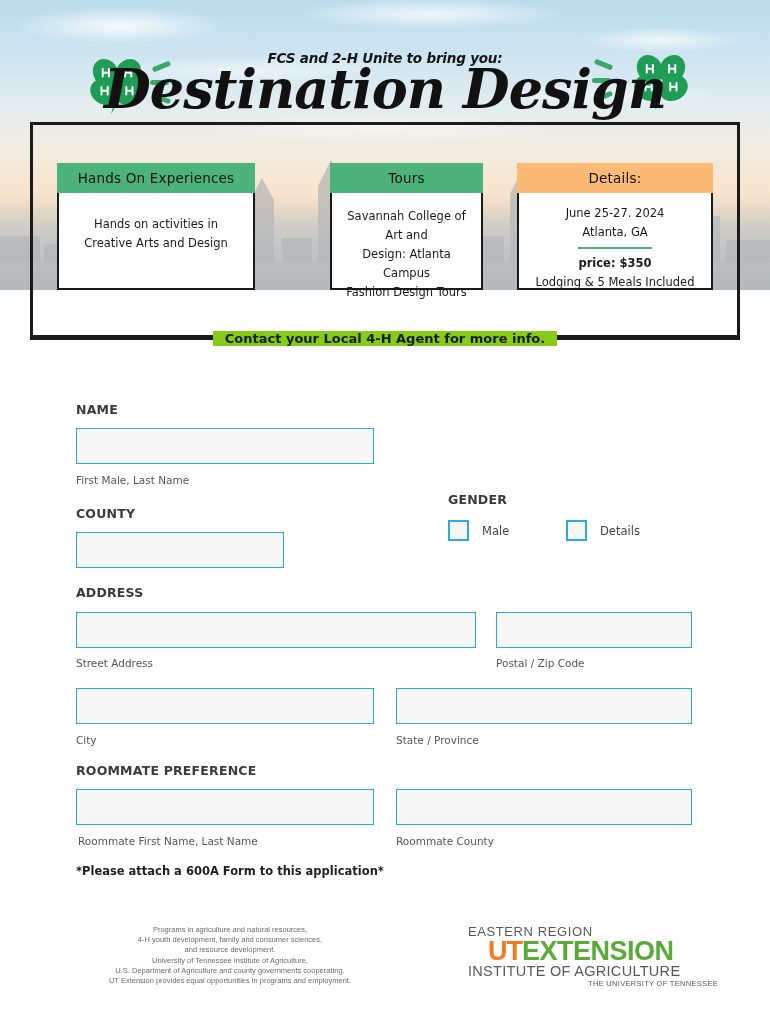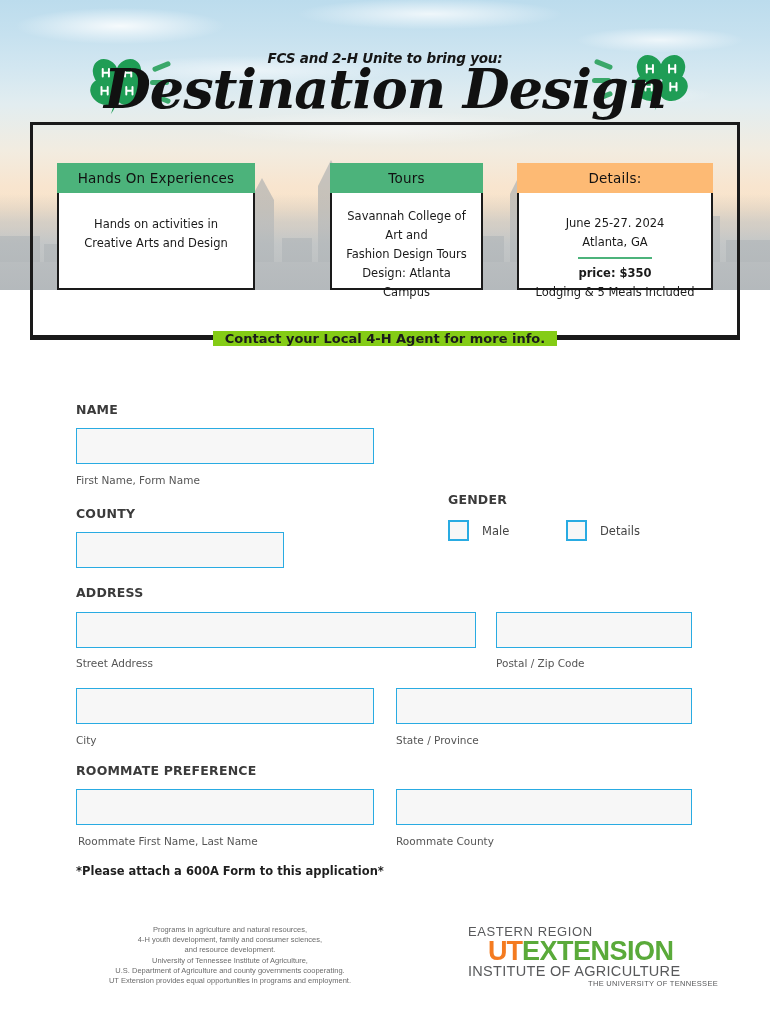--- a/index.html
+++ b/index.html
@@ -163,21 +163,21 @@
   #card-hands { left: 57px; top: 163px; width: 198px; }
   #card-hands .card-head { background: #4cb37b; }
   #card-hands .card-body { height: 97px; padding-top: 22px; }
 
   #card-tours { left: 287px; top: 163px; width: 196px; padding-left: 43px; }
   #card-tours .card-head { background: #4cb37b; }
   #card-tours .card-body { height: 97px; padding-top: 14px; }
 
   #card-details { left: 517px; top: 163px; width: 196px; }
   #card-details .card-head { background: #fdba74; }
-  #card-details .card-body { height: 97px; padding-top: 21px; }
+  #card-details .card-body { height: 97px; padding-top: 11px; }
 
   .det-line {
     width: 74px; height: 2px;
     background: #4cb37b;
     margin: 5px auto 5px auto;
   }
   .det-price { font-weight: bold; }
 
   
   #form {
@@ -390,41 +390,41 @@
   <div class="card-body">
     <div>Hands on activities in</div>
     <div>Creative Arts and Design</div>
   </div>
 </div>
 
 <div class="card" id="card-tours">
   <div class="card-head">Tours</div>
   <div class="card-body">
     <div>Savannah College of Art and</div>
+    <div>Design: Atlanta Campus</div>
     <div>Fashion Design Tours</div>
-    <div>Design: Atlanta Campus</div>
   </div>
 </div>
 
 <div class="card" id="card-details">
   <div class="card-head">Details:</div>
   <div class="card-body">
     <div>June 25-27. 2024</div>
     <div>Atlanta, GA</div>
     <div class="det-line"></div>
     <div class="det-price">price: $350</div>
     <div>Lodging &amp; 5 Meals Included</div>
   </div>
 </div>
 
 <div id="form">
 
   <div class="fld-label" style="left:76px; top:16px;">NAME</div>
   <input class="inp" type="text" style="left: 76px; top: 42px; width: 298px;" value="">
-  <div class="sub-label" style="left:76px; top:88px;">First Name, Form Name</div>
+  <div class="sub-label" style="left:76px; top:88px;">First Male, Last Name</div>
 
   <div class="fld-label" style="left:76px; top:120px;">COUNTY</div>
   <input class="inp" type="text" style="left: 76px; top: 146px; width: 208px;" value="">
 
   <div class="fld-label" style="left:448px; top:106px;">GENDER</div>
   <div class="chk" style="left:448px; top:134px;"></div>
   <div class="chk-label" style="left:482px; top:138px;">Male</div>
   <div class="chk" style="left:566px; top:134px;"></div>
   <div class="chk-label" style="left:600px; top:138px;">Details</div>
 

